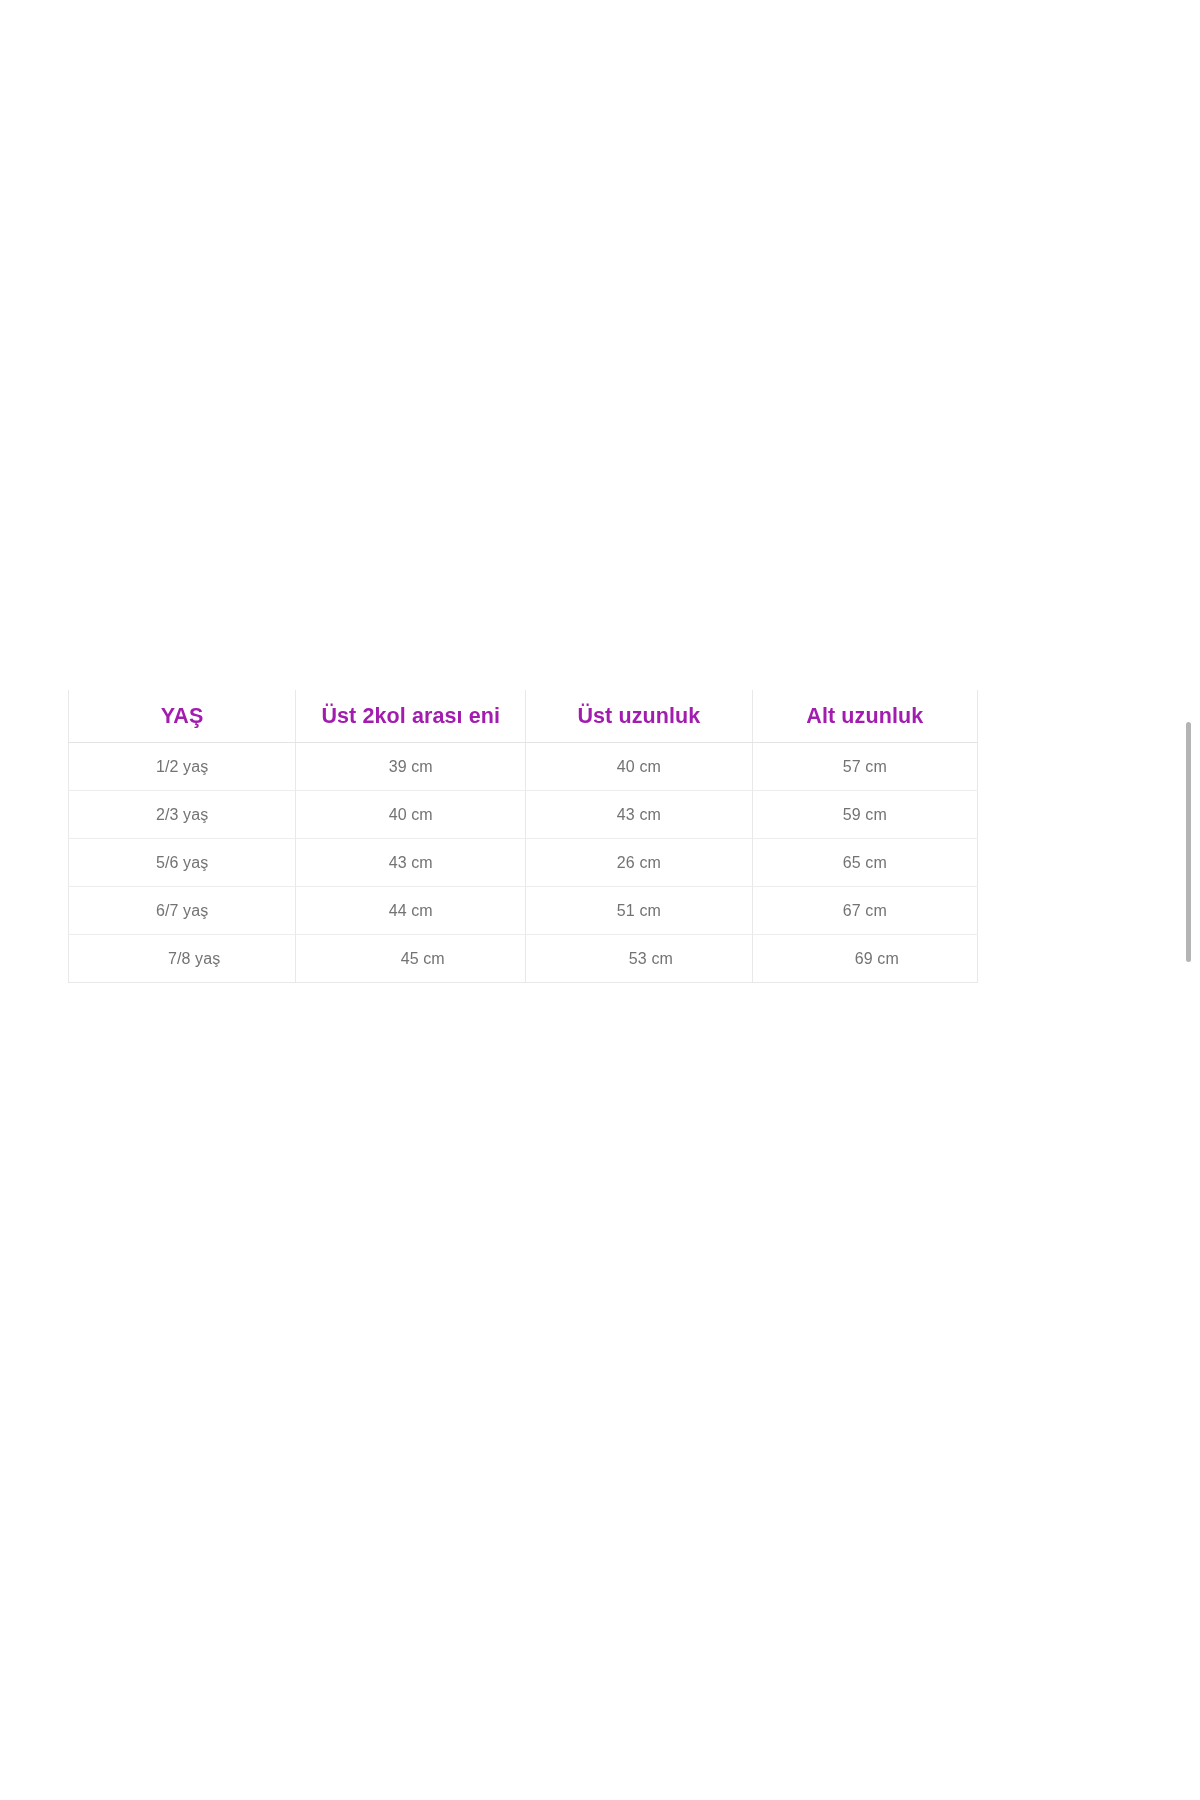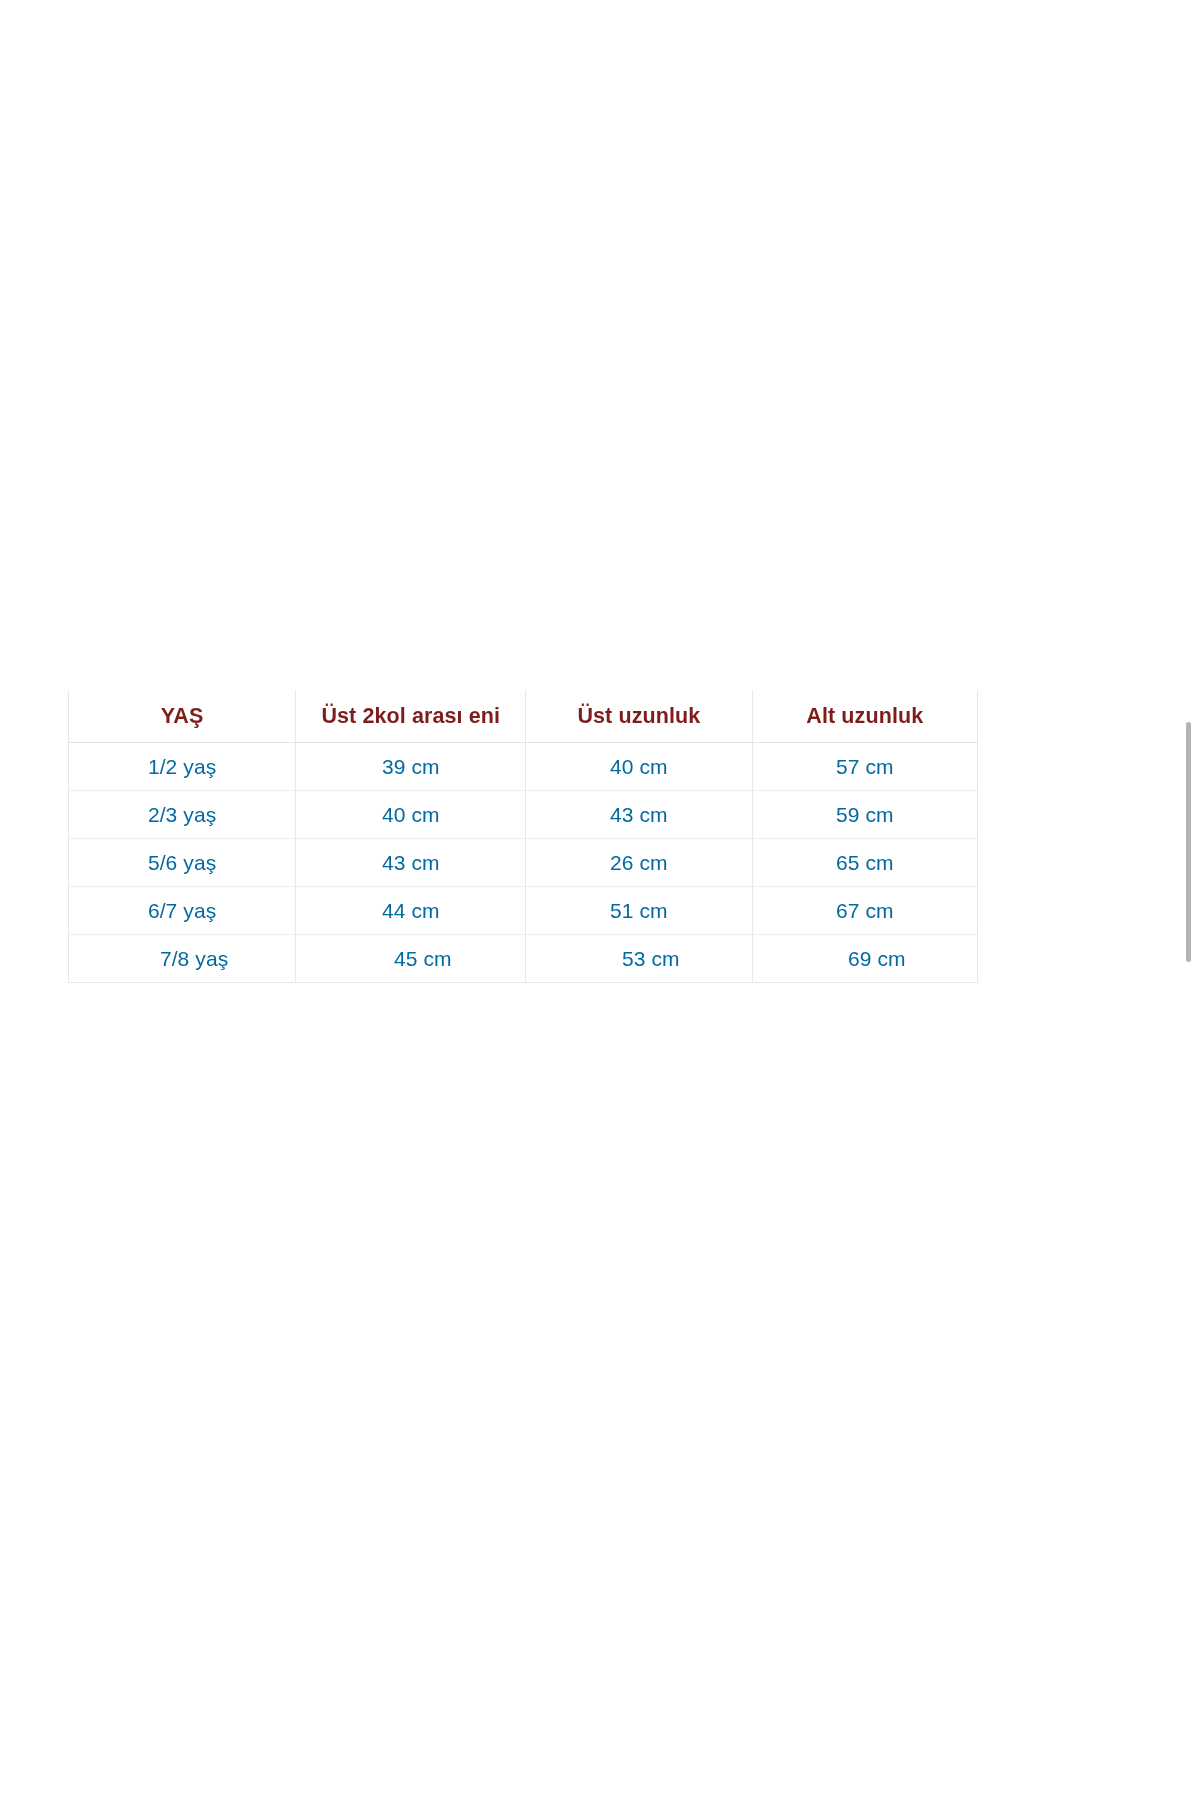--- a/index.html
+++ b/index.html
@@ -40,42 +40,42 @@
 
   table.size-table col.c1 { width: 25.0%; }
   table.size-table col.c2 { width: 25.3%; }
   table.size-table col.c3 { width: 24.9%; }
   table.size-table col.c4 { width: 24.8%; }
 
   table.size-table th,
   table.size-table td {
     text-align: center;
     vertical-align: middle;
-    color: #7f1d1d;
+    color: #a21caf;
     border-left: 1px solid #e8e8e8;
     border-right: 1px solid #e8e8e8;
     border-bottom: 1px solid #ededed;
     padding: 0;
   }
 
   table.size-table thead th {
     height: 52px;
     font-size: 21.5px;
     font-weight: 700;
     letter-spacing: 0.1px;
     border-bottom: 1px solid #e4e4e4;
     border-top: none;
   }
 
   table.size-table tbody td {
     height: 47px;
-    font-size: 21px;
+    font-size: 16px;
     font-weight: 400;
     letter-spacing: 0.1px;
-    color: #0369a1;
+    color: #737373;
   }
 
   table.size-table tbody tr:last-child td {
     border-bottom: 1px solid #e8e8e8;
     padding-left: 24px;
   }
 
   
   #scrollbar-track {
     position: absolute;

